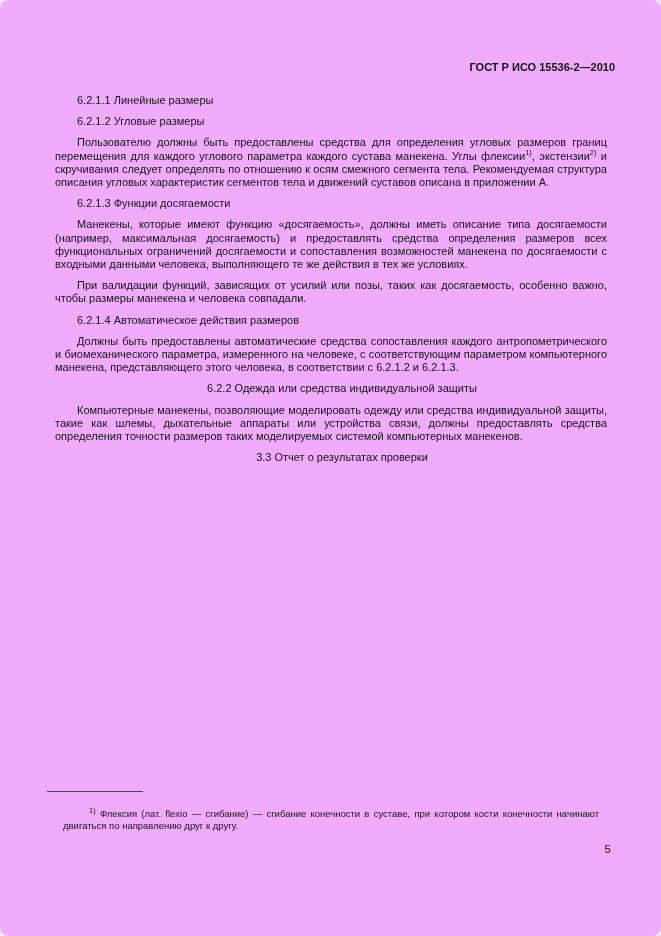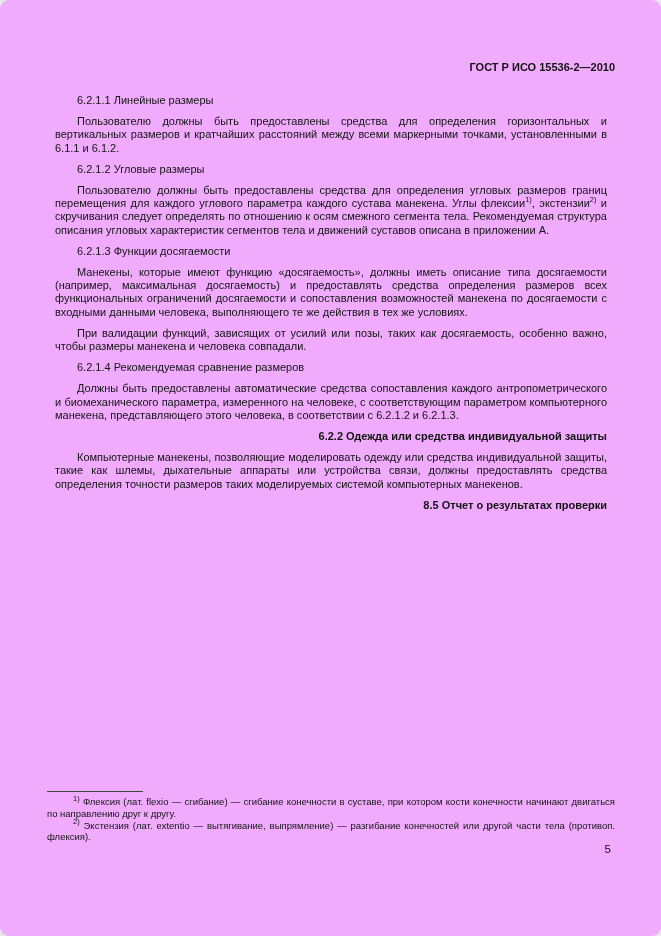--- a/index.html
+++ b/index.html
@@ -28,77 +28,75 @@
     margin: 0 0 20px 0;
   }
   .blocks p {
     margin: 8px;
     font-size: 11px;
     line-height: 13.2px;
     text-align: justify;
     text-indent: 22px;
   }
   .blocks p.heading { text-align: left; }
-  .blocks p.heading-bold { font-weight: bold; text-align: right; }
+  .blocks p.heading-bold { font-weight: normal; text-align: center; }
   sup {
     font-size: 7.5px;
     line-height: 0;
     vertical-align: super;
   }
   .footnotes {
     position: absolute;
     left: 47px;
     right: 46px;
     top: 791px;
     font-size: 9.5px;
     line-height: 11.8px;
   }
   .footnote-rule {
     width: 96px;
     border: 0;
     border-top: 1px solid #444444;
     margin: 0 0 4px 0;
   }
   .footnotes p {
-    margin: 0;
+    margin: 16px;
     text-align: justify;
   }
   .footnotes p .fn-first { margin-left: 26px; }
   .page-number {
     position: absolute;
     right: 50px;
     top: 843px;
     font-size: 11.5px;
     line-height: 13px;
   }
 </style>
 </head>
 <body>
 
 <div class="page">
   <div class="content">
     <div class="doc-header">ГОСТ Р ИСО 15536-2—2010</div>
     <div class="blocks">
         <p class="heading"><span>6.2.1.1  Линейные размеры</span></p>
-        <p class="paragraph"><span>Пользователю должны быть предоставлены средства для определения горизонтальных и вертикальных размеров и кратчайших расстояний между всеми маркерными точками, установленными в 6.1.1 и 6.1.2.</span></p>
         <p class="heading"><span>6.2.1.2  Угловые размеры</span></p>
         <p class="paragraph"><span>Пользователю должны быть предоставлены средства для определения угловых размеров границ перемещения для каждого углового параметра каждого сустава манекена. Углы флексии</span><sup>1)</sup><span>, экстензии</span><sup>2)</sup><span> и скручивания следует определять по отношению к осям смежного сегмента тела. Рекомендуемая структура описания угловых характеристик сегментов тела и движений суставов описана в приложении А.</span></p>
         <p class="heading"><span>6.2.1.3  Функции досягаемости</span></p>
         <p class="paragraph"><span>Манекены, которые имеют функцию «досягаемость», должны иметь описание типа досягаемости (например, максимальная досягаемость) и предоставлять средства определения размеров всех функциональных ограничений досягаемости и сопоставления возможностей манекена по досягаемости с входными данными человека, выполняющего те же действия в тех же условиях.</span></p>
         <p class="paragraph"><span>При валидации функций, зависящих от усилий или позы, таких как досягаемость, особенно важно, чтобы размеры манекена и человека совпадали.</span></p>
-        <p class="heading"><span>6.2.1.4  Рекомендуемая сравнение размеров</span></p>
+        <p class="heading"><span>6.2.1.4  Автоматическое действия размеров</span></p>
         <p class="paragraph"><span>Должны быть предоставлены автоматические средства сопоставления каждого антропометрического и биомеханического параметра, измеренного на человеке, с соответствующим параметром компьютерного манекена, представляющего этого человека, в соответствии с 6.2.1.2 и 6.2.1.3.</span></p>
         <p class="heading-bold"><span>6.2.2  Одежда или средства индивидуальной защиты</span></p>
         <p class="paragraph"><span>Компьютерные манекены, позволяющие моделировать одежду или средства индивидуальной защиты, такие как шлемы, дыхательные аппараты или устройства связи, должны предоставлять средства определения точности размеров таких моделируемых системой компьютерных манекенов.</span></p>
-        <p class="heading-bold"><span>8.5  Отчет о результатах проверки</span></p>
+        <p class="heading-bold"><span>3.3  Отчет о результатах проверки</span></p>
       </div>
   </div>
 
   <div class="footnotes">
     <hr class="footnote-rule">
     <div>
         <p><sup class="fn-first">1)</sup><span> Флексия (лат. flexio — сгибание) — сгибание конечности в суставе, при котором кости конечности начинают двигаться по направлению друг к другу.</span></p>
-        <p><sup class="fn-first">2)</sup><span> Экстензия (лат. extentio — вытягивание, выпрямление) — разгибание конечностей или другой части тела (противоп. флексия).</span></p>
       </div>
   </div>
 
   <div class="page-number">5</div>
 </div>
 
 </body></html>

